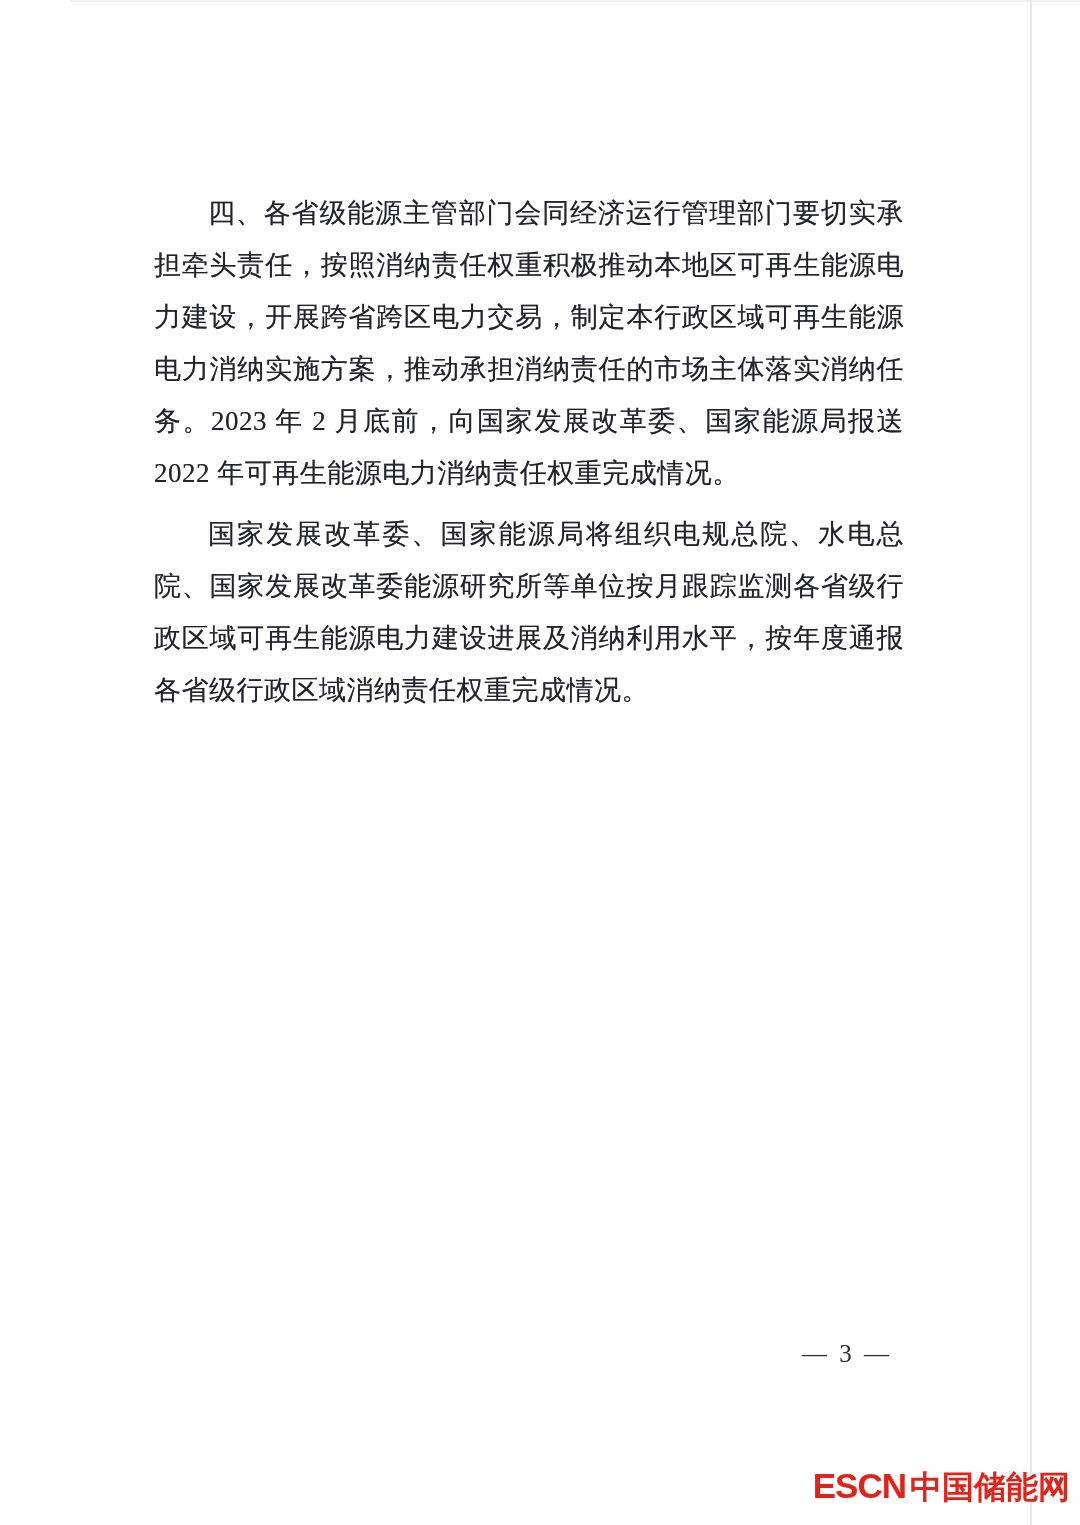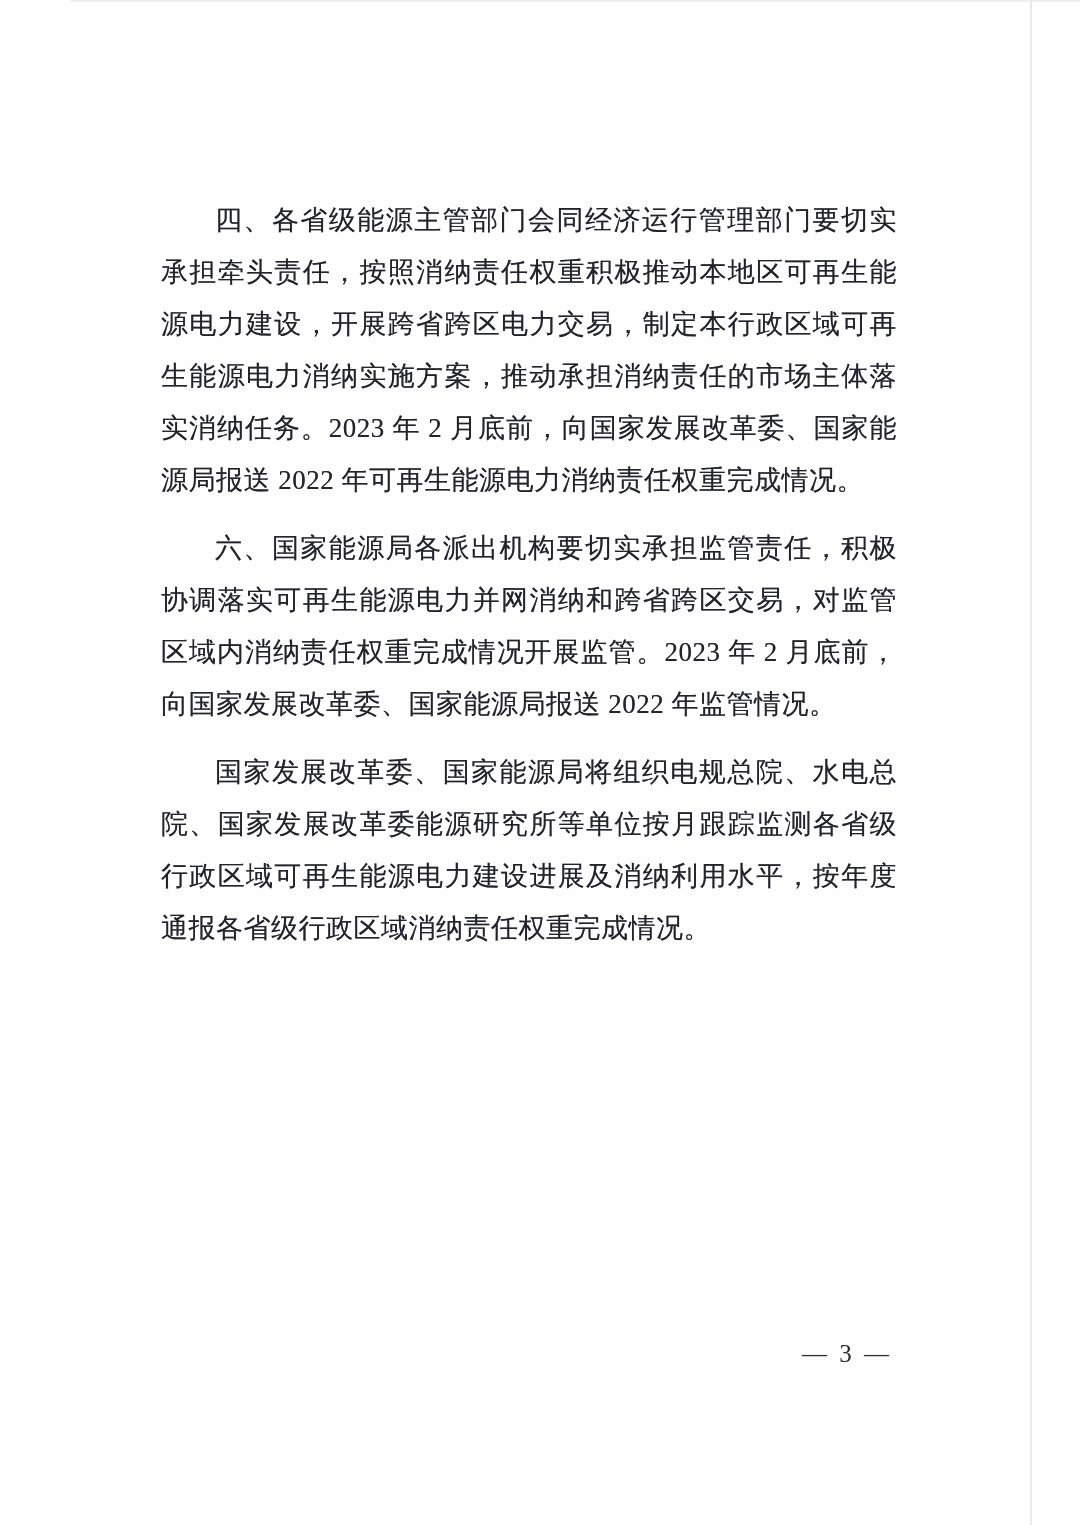--- a/index.html
+++ b/index.html
@@ -41,21 +41,21 @@
     left: 145px;
     top: 178px;
     width: 768px;
     font-size: 27px;
     line-height: 52px;
     color: #23232e;
     text-align: justify;
     letter-spacing: 0.5px;
   }
   .content p {
-    margin: 16px;
+    margin: 9px;
     padding: 0;
     text-indent: 2em;
     
     text-shadow: 0 0 0.4px rgba(35,35,46,0.55);
   }
   .page-number {
     position: absolute;
     top: 1340px;
     right: 188px;
     font-size: 25px;
@@ -90,20 +90,23 @@
 </head>
 <body>
 
 <div class="page">
 
   <div class="scan-line-top"></div>
   <div class="scan-line-vertical"></div>
 
   <div class="content">
     <p>四、各省级能源主管部门会同经济运行管理部门要切实承担牵头责任，按照消纳责任权重积极推动本地区可再生能源电力建设，开展跨省跨区电力交易，制定本行政区域可再生能源电力消纳实施方案，推动承担消纳责任的市场主体落实消纳任务。2023 年 2 月底前，向国家发展改革委、国家能源局报送 2022 年可再生能源电力消纳责任权重完成情况。</p>
-    <p>六、国家能源局各派出机构要切实承担监管责任，积极协调落实可再生能源电力并网消纳和跨省跨区交易，对监管区域内消纳责任权重完成情况开展监管。2023 年 2 月底前，向国家发展改革委、国家能源局报送 2022 年监管情况。</p>
     <p>国家发展改革委、国家能源局将组织电规总院、水电总院、国家发展改革委能源研究所等单位按月跟踪监测各省级行政区域可再生能源电力建设进展及消纳利用水平，按年度通报各省级行政区域消纳责任权重完成情况。</p>
   </div>
 
   <div class="page-number">— 3 —</div>
 
+  <div class="watermark" style="color: rgb(226, 35, 26);">
+    <span class="escn">ESCN</span>
+    <span class="site">中国储能网</span>
+  </div>
 
 </div>
 
 </body></html>

